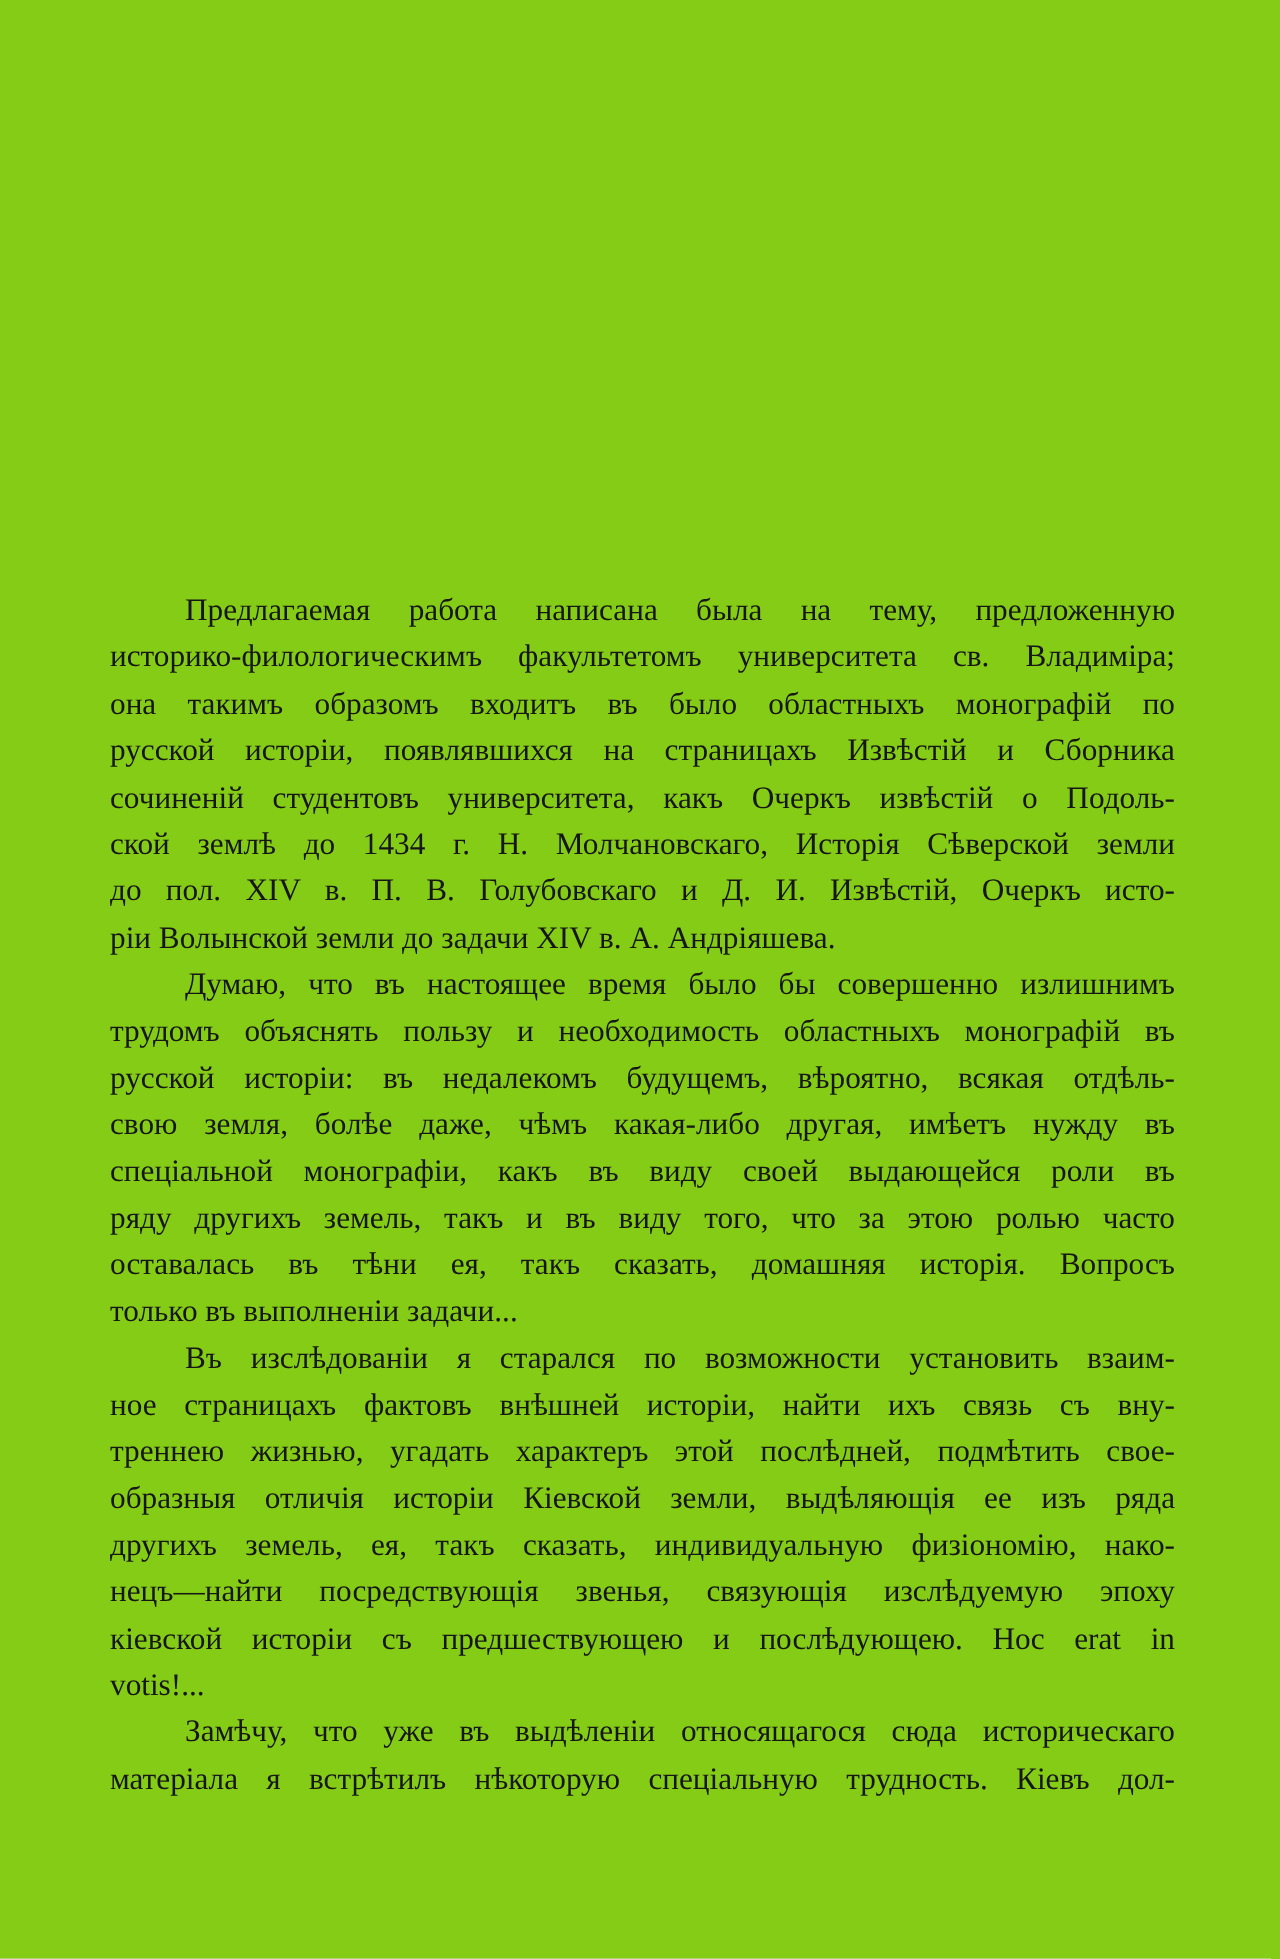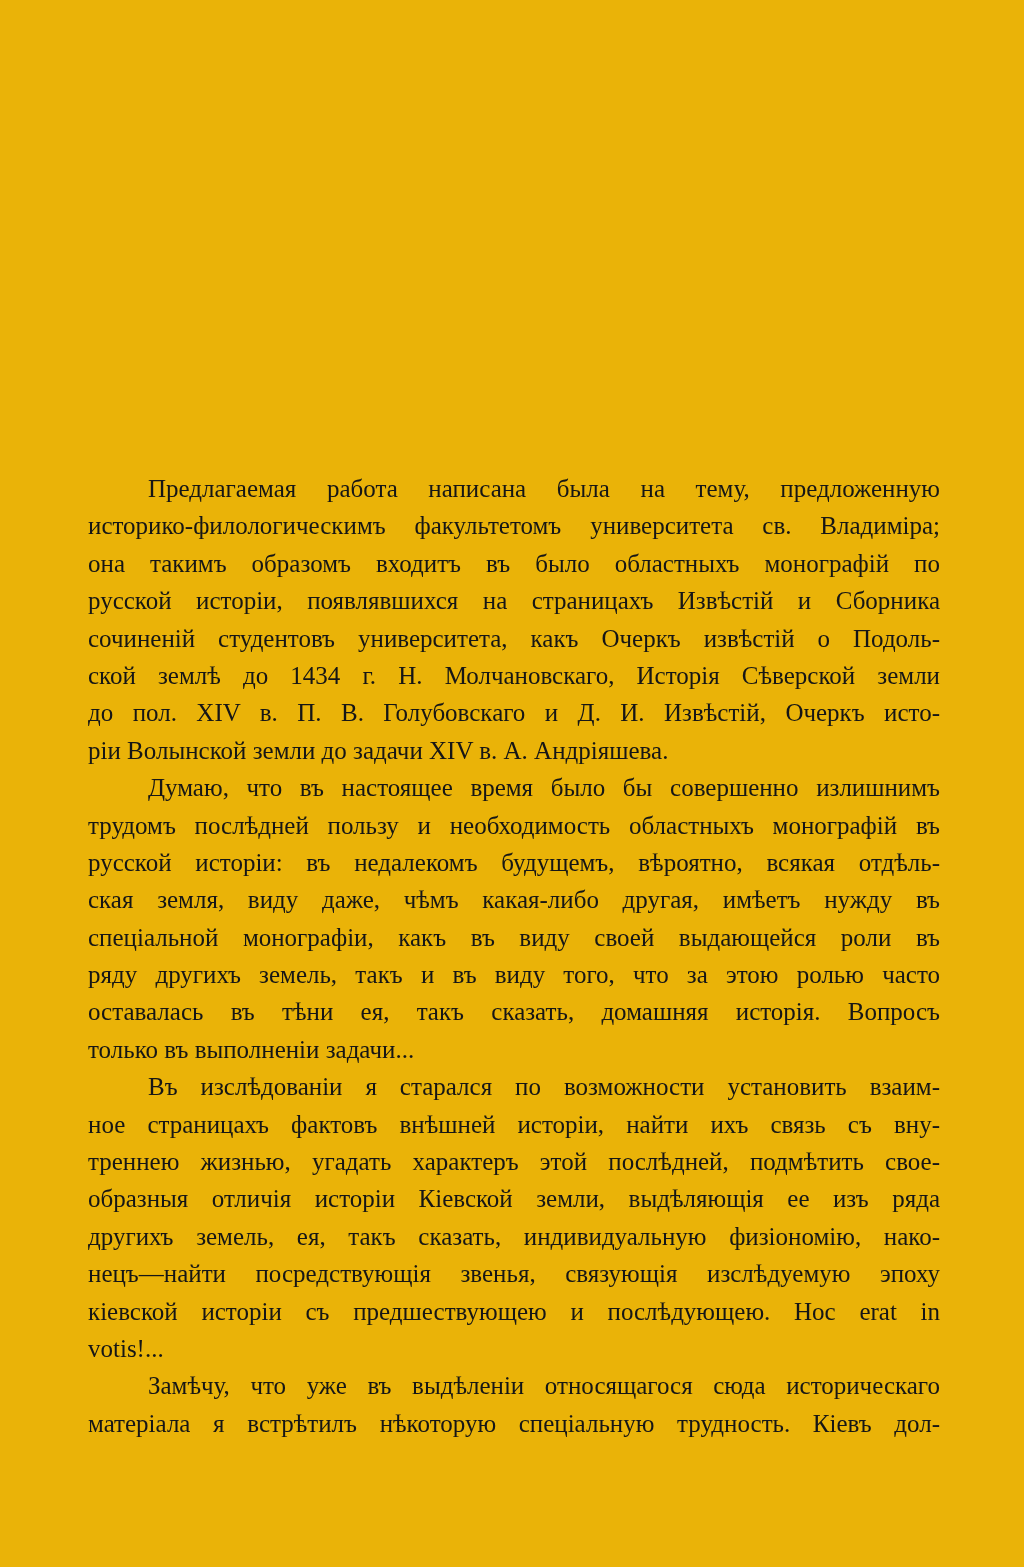--- a/index.html
+++ b/index.html
@@ -4,21 +4,21 @@
 <style>
   html, body {
     margin: 0;
     padding: 0;
     background: #e9e9e9;
   }
   .page {
     position: relative;
     width: 1024px;
     height: 1567px;
-    background: #eab308;
+    background: #84cc16;
     overflow: hidden;
     font-family: "Liberation Serif", serif;
   }
   .textblock {
     position: absolute;
     left: 88px;
     top: 470px;
     width: 852px;
   }
   .para {
@@ -53,23 +53,23 @@
         <div class="line">историко-филологическимъ факультетомъ университета св. Владиміра;</div>
         <div class="line">она такимъ образомъ входитъ въ было областныхъ монографій по</div>
         <div class="line">русской исторіи, появлявшихся на страницахъ Извѣстій и Сборника</div>
         <div class="line">сочиненій студентовъ университета, какъ Очеркъ извѣстій о Подоль-</div>
         <div class="line">ской землѣ до 1434 г. Н. Молчановскаго, Исторія Сѣверской земли</div>
         <div class="line">до пол. XIV в. П. В. Голубовскаго и Д. И. Извѣстій, Очеркъ исто-</div>
         <div class="line last-line">ріи Волынской земли до задачи XIV в. А. Андріяшева.</div>
       </div>
       <div class="para">
         <div class="line first-line">Думаю, что въ настоящее время было бы совершенно излишнимъ</div>
-        <div class="line">трудомъ послѣдней пользу и необходимость областныхъ монографій въ</div>
+        <div class="line">трудомъ объяснять пользу и необходимость областныхъ монографій въ</div>
         <div class="line">русской исторіи: въ недалекомъ будущемъ, вѣроятно, всякая отдѣль-</div>
-        <div class="line">ская земля, виду даже, чѣмъ какая-либо другая, имѣетъ нужду въ</div>
+        <div class="line">свою земля, болѣе даже, чѣмъ какая-либо другая, имѣетъ нужду въ</div>
         <div class="line">спеціальной монографіи, какъ въ виду своей выдающейся роли въ</div>
         <div class="line">ряду другихъ земель, такъ и въ виду того, что за этою ролью часто</div>
         <div class="line">оставалась въ тѣни ея, такъ сказать, домашняя исторія. Вопросъ</div>
         <div class="line last-line">только въ выполненіи задачи...</div>
       </div>
       <div class="para">
         <div class="line first-line">Въ изслѣдованіи я старался по возможности установить взаим-</div>
         <div class="line">ное страницахъ фактовъ внѣшней исторіи, найти ихъ связь съ вну-</div>
         <div class="line">треннею жизнью, угадать характеръ этой послѣдней, подмѣтить свое-</div>
         <div class="line">образныя отличія исторіи Кіевской земли, выдѣляющія ее изъ ряда</div>

